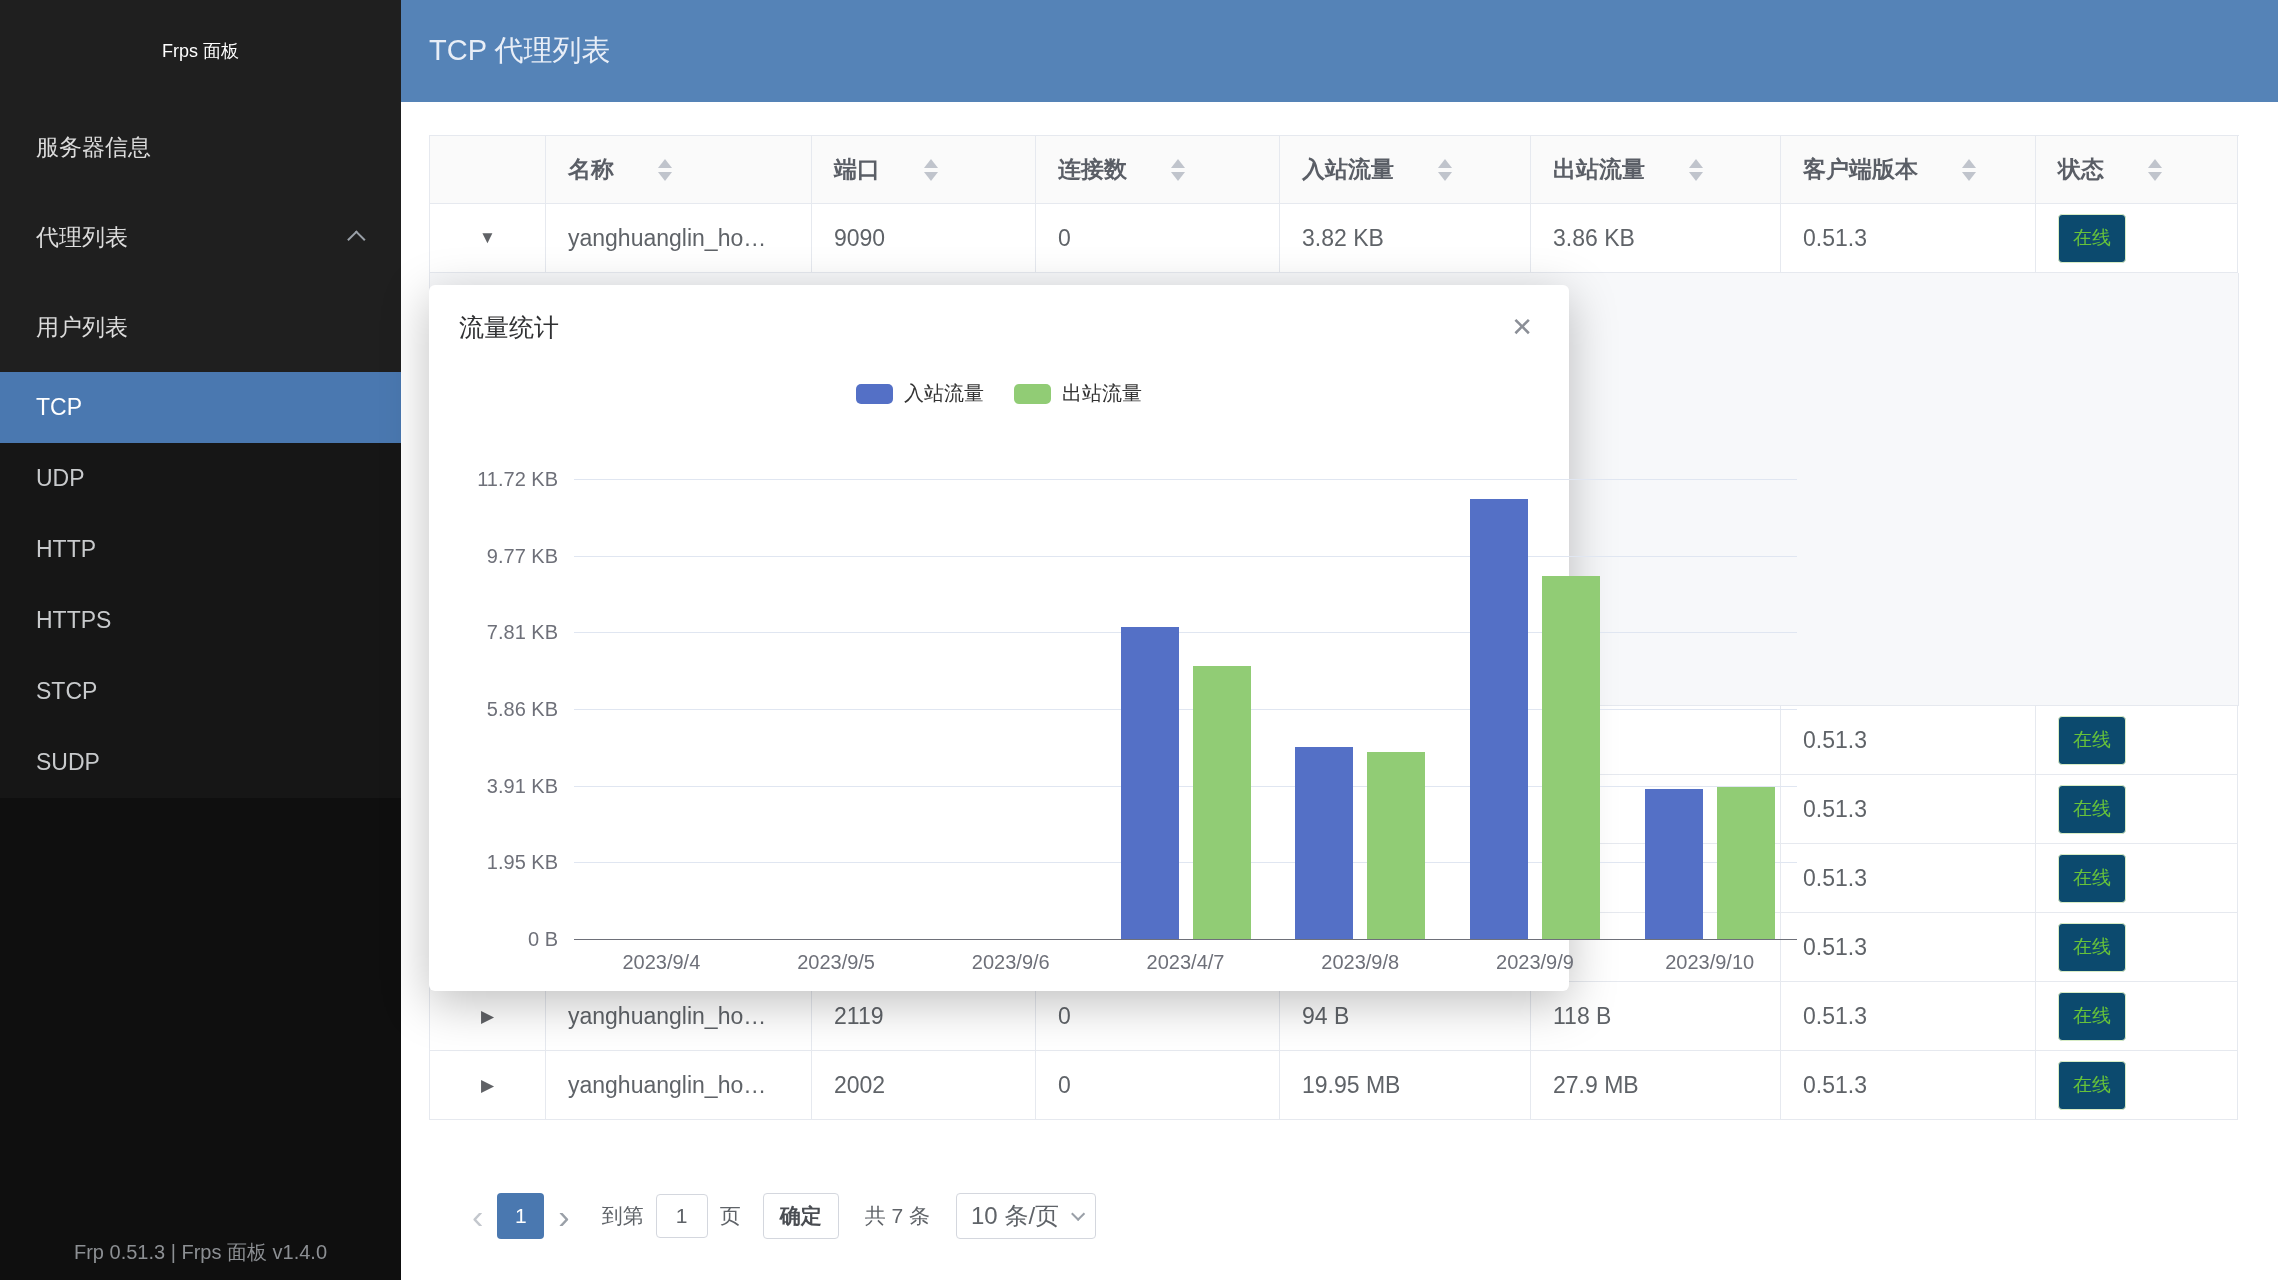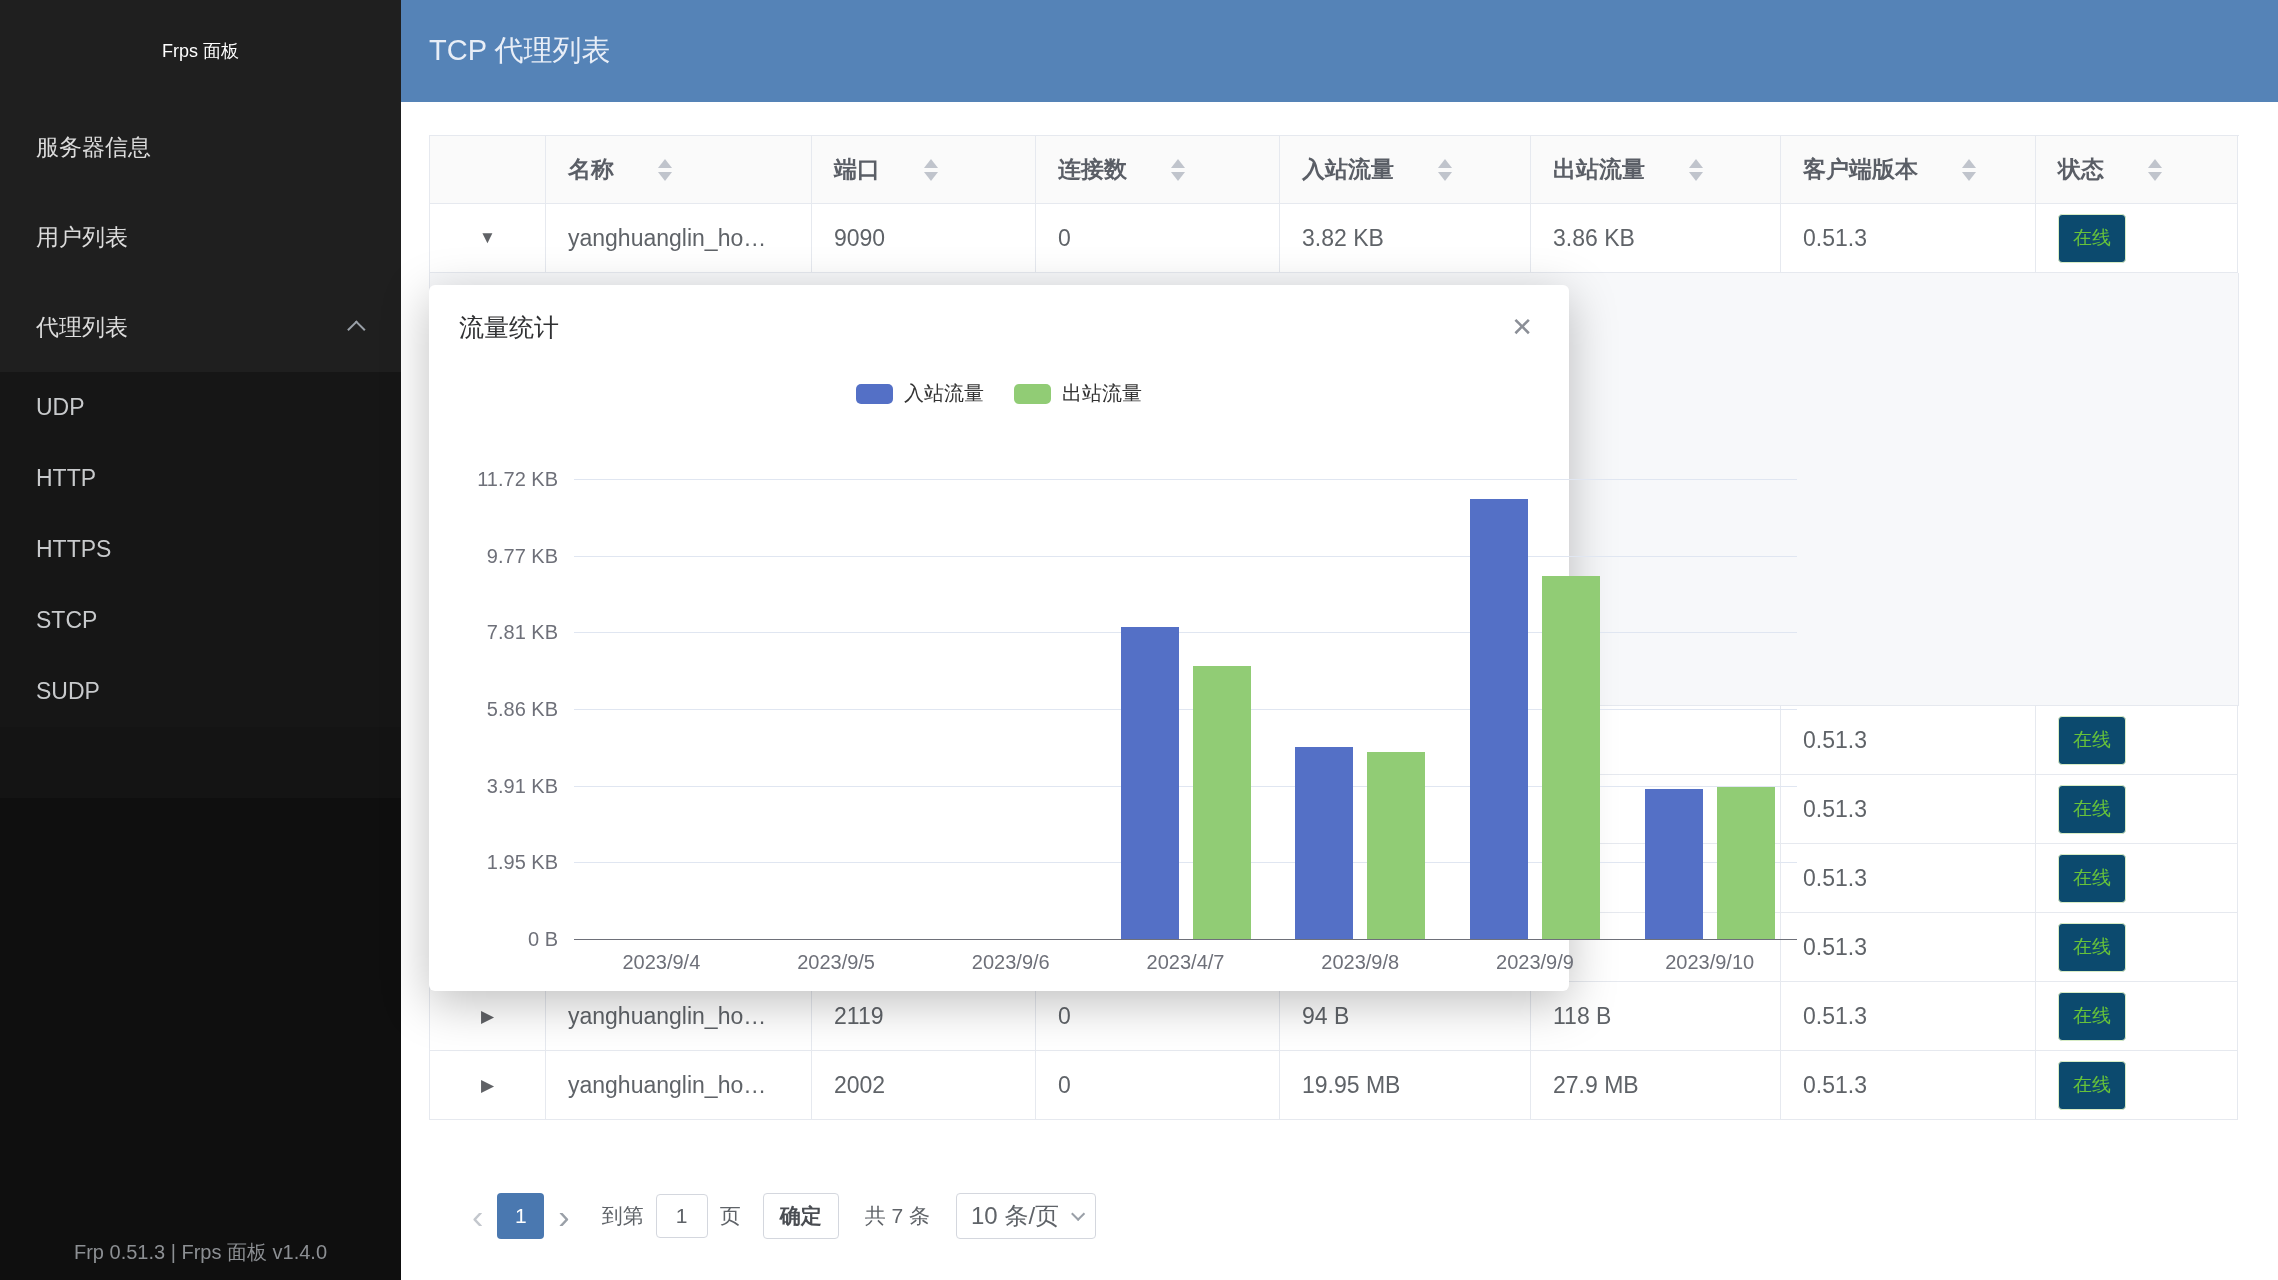--- a/index.html
+++ b/index.html
@@ -75,28 +75,31 @@
 </head>
 <body>
 
 <aside class="sidebar">
   <div class="sidebar-top">
     <div class="sidebar-title">Frps 面板</div>
     <div class="menu-item">
       <span>服务器信息</span>
     </div>
     <div class="menu-item">
-      <span>用户列表</span>
-    </div>
-    <div class="menu-item">
       <span>代理列表</span>
       <span class="chevron-up"></span>
     </div>
+    <div class="menu-item">
+      <span>用户列表</span>
+    </div>
   </div>
   <nav class="submenu">
+    <div class="submenu-item active">
+        <span>TCP</span>
+      </div>
     <div class="submenu-item">
         <span>UDP</span>
       </div>
     <div class="submenu-item">
         <span>HTTP</span>
       </div>
     <div class="submenu-item">
         <span>HTTPS</span>
       </div>
     <div class="submenu-item">

